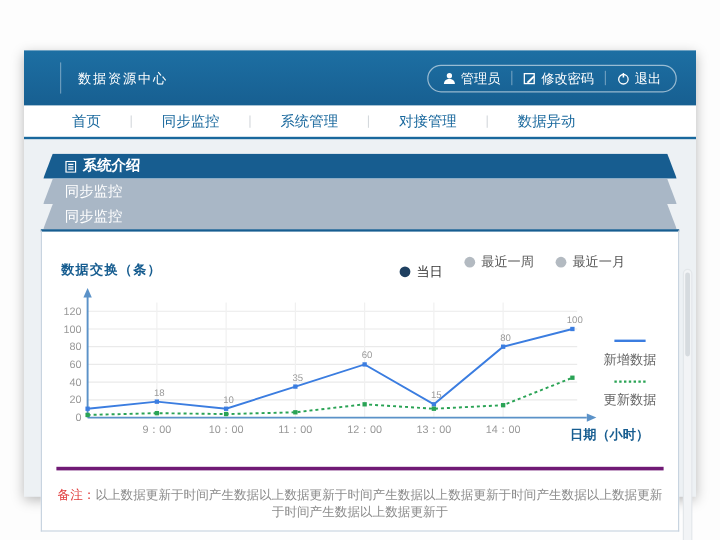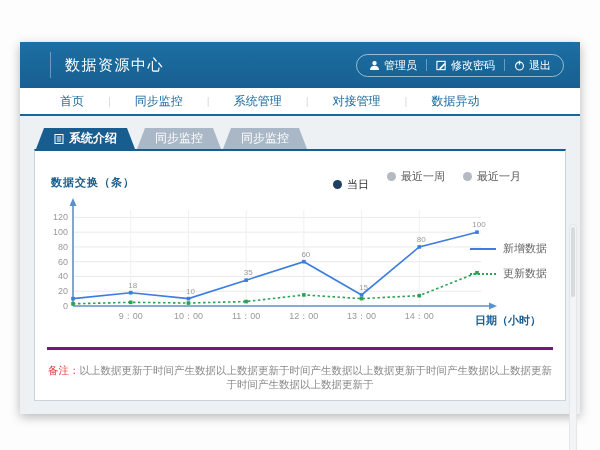--- a/index.html
+++ b/index.html
@@ -11,38 +11,38 @@
 
   
   .header { height:46px; background:linear-gradient(#1d6fa3,#175f91);
     display:flex; align-items:center; padding:0 16px; color:#fff; }
   .logo { position:relative; text-align:center; line-height:1.1; }
   .logo-text { font-size:16px; font-weight:bold; font-style:italic; letter-spacing:.5px; }
   .logo-sub { font-size:11.5px; font-weight:bold; letter-spacing:2px; }
   .logo-flame { position:absolute; left:14px; top:-2px; width:9px; height:6px;
     background:#e8442c; border-radius:80% 0 80% 80%; transform:rotate(-25deg); }
   .hdr-divider { width:1px; height:26px; background:rgba(255,255,255,.35); margin:0 14px; }
-  .app-title { font-size:15px; letter-spacing:1.5px;text-align:center; }
+  .app-title { font-size:11px; letter-spacing:1.5px;text-align:center; }
   .hdr-spacer { flex:1; }
   .user-capsule { display:flex; align-items:center; border:1px solid rgba(255,255,255,.55);
     border-radius:12px; padding:3px 12px; font-size:11px; gap:9px; }
   .cap-sep { width:1px; height:12px; background:rgba(255,255,255,.35); }
   .cap-item { display:flex; align-items:center; gap:4px; cursor:pointer; }
   .cap-item svg { display:block; }
 
   
   .nav { height:28px; background:#fff; border-bottom:2px solid #19689d;
     display:flex; align-items:center; padding-left:16px; }
   .nav-item { font-size:12px; color:#19689d; padding:0 24px; cursor:pointer; white-space:nowrap; }
   .nav-sep { color:#d5d9dd; font-size:11px; }
 
   
   .content { position:relative; height:298px; padding:12px 14px 0 14px; }
 
-  .tabs { display:flex; margin-left:2px; }
+  .tabs { display:flex; margin-left:2px;flex-direction:column; }
   .tab { height:21px; line-height:21px; padding:0 18px; font-size:12px; color:#fff;
     margin-right:2px; cursor:pointer;
     clip-path:polygon(8px 0, calc(100% - 8px) 0, 100% 100%, 0 100%); }
   .tab.active { background:#175d90; font-weight:bold; display:flex; align-items:center; gap:5px; }
   .tab.inactive { background:#a9b7c6; }
 
   .panel { position:relative; background:#fff; border:1px solid #c8d4e0;
     border-top:2px solid #175d90; height:252px; padding:8px 10px 0 8px; }
 
   .radios { position:absolute; top:10px; right:44px; display:flex; gap:18px;
@@ -50,21 +50,21 @@
   .radio-option { display:flex; align-items:center; gap:5px; cursor:pointer; }
   .radio-dot { width:9px; height:9px; border-radius:50%; background:#b3bac1; }
   .radio-option.selected .radio-dot { background:#1f4061; }
   .radio-option.selected { color:#333;margin-top:16px; }
 
   .ylabel { color:#175d90; font-size:11px; font-weight:bold; margin:16px 0 0 8px;
     letter-spacing:1px; }
   #chart-svg { display:block; margin:6px 0 0 0; }
 
   .series-legend { position:absolute; right:18px; top:90px; font-size:11px; color:#666; }
-  .legend-item { display:flex; align-items:center; gap:7px; margin-bottom:10px; }
+  .legend-item { display:flex; align-items:center; gap:7px; margin-bottom:10px;flex-direction:column; }
   .sw { display:inline-block; width:26px; height:0; }
   .sw-blue { border-top:2px solid #3b7de0; }
   .sw-green { border-top:2px dotted #2aa355; }
 
   .xlabel { position:absolute; right:24px; top:162px; color:#175d90; font-size:11px;
     font-weight:bold; }
 
   .note { position:absolute; left:12px; right:12px; top:196px; border-top:3px solid #701a75;
     padding-top:14px; text-align:center; font-size:10.5px; color:#8a8a8a; }
   .note-prefix { color:#e03a3a; }

